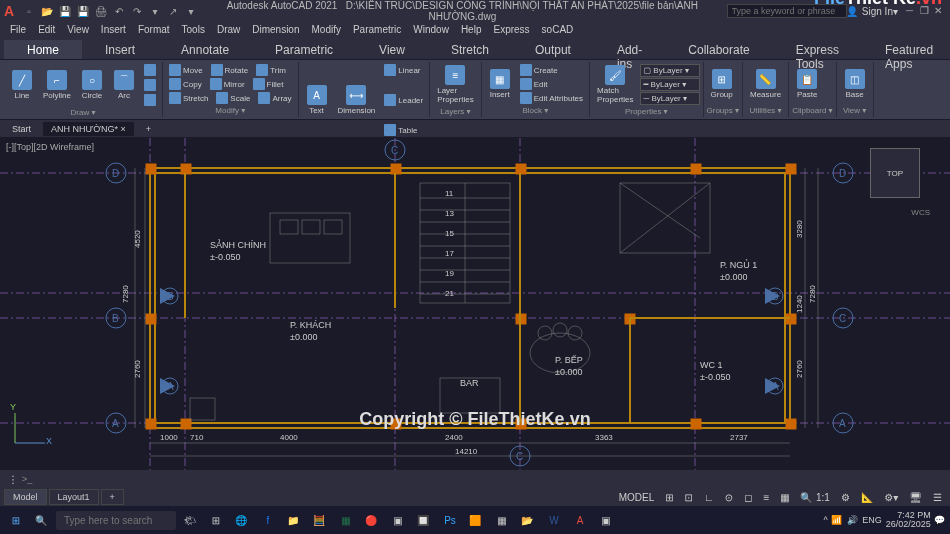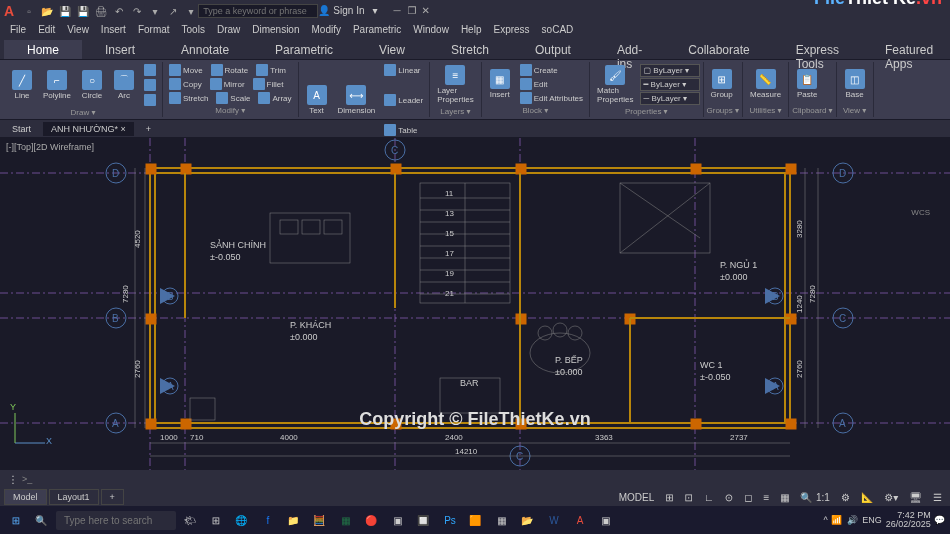--- a/index.html
+++ b/index.html
@@ -3,21 +3,21 @@
 <meta charset="utf-8">
 <style>
 *{margin:0;padding:0;box-sizing:border-box;font-family:'Segoe UI',Arial,sans-serif;user-select:none}
 body{background:#1e1e2e;color:#ccc;font-size:10px;width:950px;height:534px;overflow:hidden;position:relative}
 .titlebar{height:22px;background:#2d2d3d;display:flex;align-items:center;padding:0 4px;font-size:10px}
 .ac-logo{color:#e74c3c;font-weight:bold;font-size:14px;margin-right:8px}
 .qat{display:flex;gap:4px}
 .qat-btn{width:14px;height:14px;display:flex;align-items:center;justify-content:center;cursor:pointer;color:#aaa}
 .title-text{flex:1;text-align:center;font-size:10px;color:#bbb}
 .search-box{background:#1a1a28;border:1px solid #444;padding:1px 4px;width:120px;color:#888;font-size:9px}
-.title-right{display:flex;gap:8px;align-items:flex-start}
+.title-right{display:flex;align-items:center}
 .win-btns{display:flex;gap:2px;margin-left:8px}
 .win-btn{width:12px;height:12px;cursor:pointer;color:#aaa}
 .menubar{height:18px;background:#2d2d3d;display:flex;padding:0 4px;font-size:10px}
 .menu-item{padding:2px 6px;cursor:pointer;color:#ccc}
 .ribbon-tabs{height:20px;background:#2d2d3d;display:flex;padding:0 4px;border-bottom:1px solid #1a1a28}
 .rtab{padding:3px 23px;font-size:12px;cursor:pointer;color:#ccc}
 .rtab.active{background:#3d3d50;color:#fff}
 .ribbon{height:60px;background:#3d3d50;display:flex;padding:2px 4px;border-bottom:1px solid #1a1a28}
 .panel{display:flex;flex-direction:column;border-right:1px solid #2a2a3a;padding:1px 3px;position:relative}
 .panel-row{display:flex;gap:2px;align-items:center;flex:1}
@@ -73,20 +73,24 @@
     <span class="qat-btn">📂</span>
     <span class="qat-btn">💾</span>
     <span class="qat-btn">💾</span>
     <span class="qat-btn">🖨</span>
     <span class="qat-btn">↶</span>
     <span class="qat-btn">↷</span>
     <span class="qat-btn">▾</span>
     <span class="qat-btn">↗</span>
     <span class="qat-btn">▾</span>
   </div>
+  <div class="title-text">
+    <span>Autodesk AutoCAD 2021</span>&nbsp;&nbsp;
+    <span>D:\KIẾN TRÚC\DESIGN CÔNG TRÌNH\NỘI THẤT AN PHÁT\2025\file bản\ANH NHƯỜNG.dwg</span>
+  </div>
   <input class="search-box" placeholder="Type a keyword or phrase" style="">
   <div class="title-right">
     <span>👤 <span>Sign In</span></span>
     <span>▾</span>
     <div class="win-btns">
       <span class="win-btn">─</span>
       <span class="win-btn">❐</span>
       <span class="win-btn">✕</span>
     </div>
   </div>
@@ -464,20 +468,23 @@
     <text class="dim-text" x="140" y="240" transform="rotate(-90 140 240)">2760</text>
 
     <line class="dim-line" x1="805" y1="30" x2="805" y2="290"></line>
     <text class="dim-text" x="802" y="100" transform="rotate(-90 802 100)">3280</text>
     <text class="dim-text" x="802" y="175" transform="rotate(-90 802 175)">1240</text>
     <text class="dim-text" x="802" y="240" transform="rotate(-90 802 240)">2760</text>
     <line class="dim-line" x1="818" y1="30" x2="818" y2="290"></line>
     <text class="dim-text" x="815" y="165" transform="rotate(-90 815 165)">7280</text>
   </svg>
 
+  <div class="viewcube">
+    <span>TOP</span>
+  </div>
   <div class="navwheel">WCS</div>
 
   <div class="ucs">
     <svg width="40" height="40">
         <line x1="5" y1="35" x2="35" y2="35" stroke="#5a8fc7"></line>
         <line x1="5" y1="35" x2="5" y2="5" stroke="#7fc75a"></line>
       </svg>
     <span style="position:absolute;left:36px;top:28px">X</span>
     <span style="position:absolute;left:0;top:-6px;color:#7fc75a">Y</span>
   </div>

